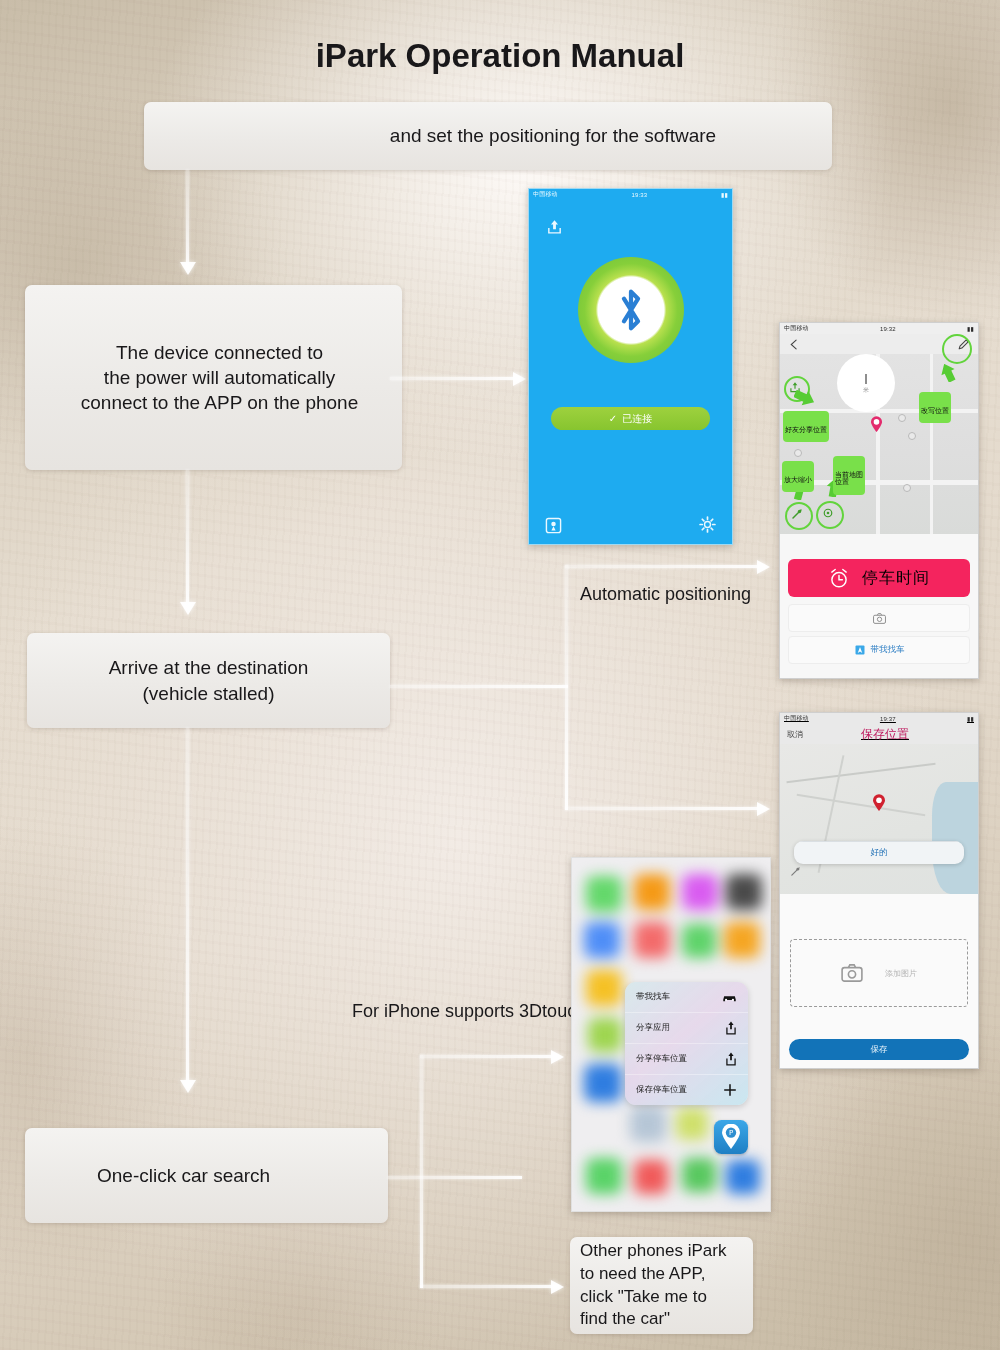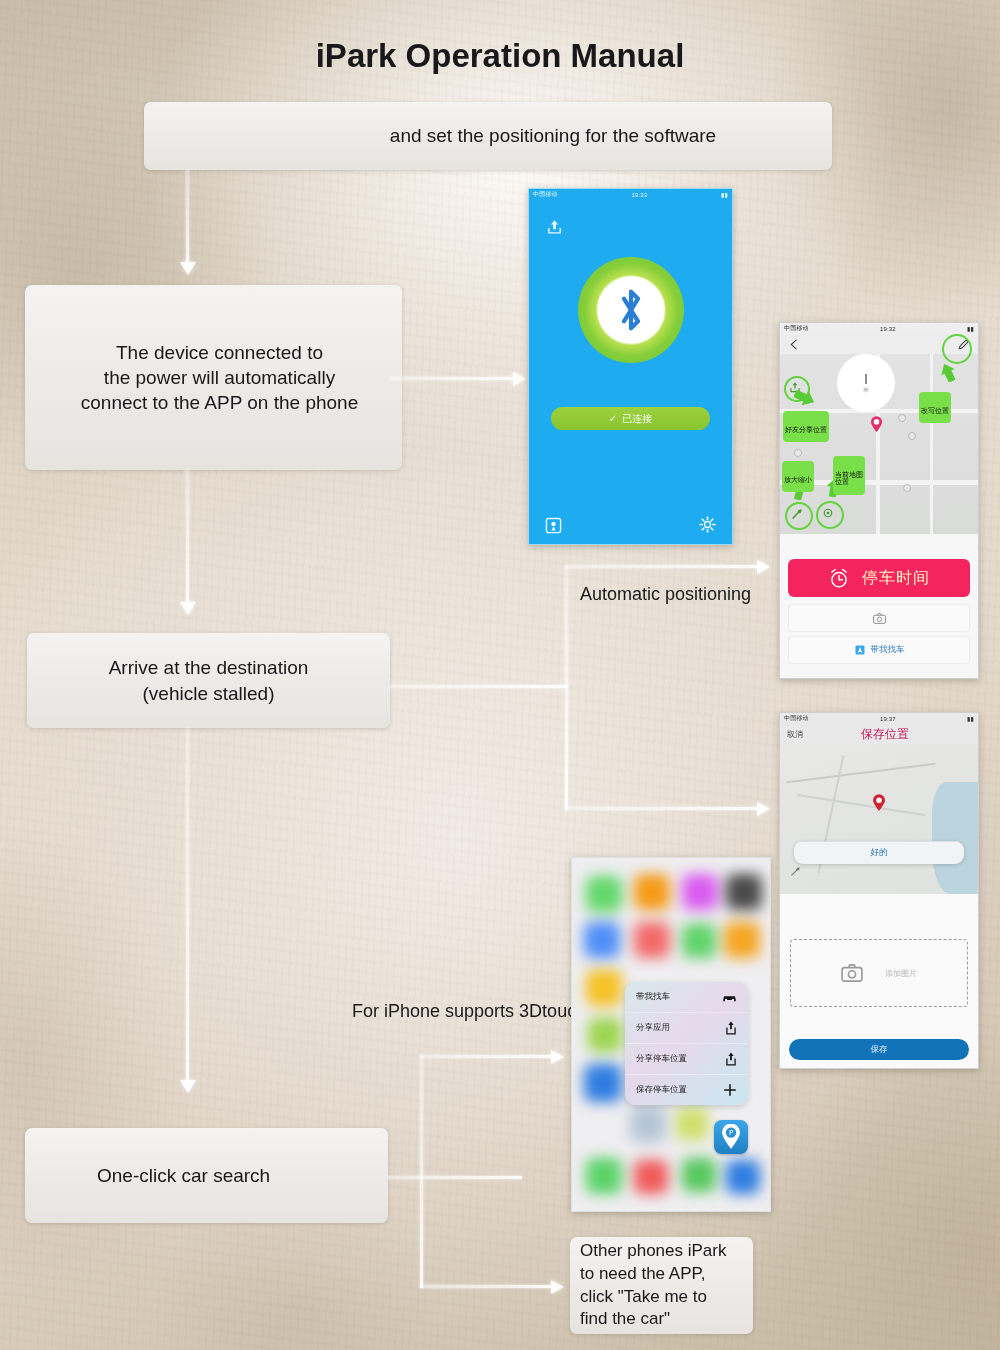--- a/index.html
+++ b/index.html
@@ -64,21 +64,21 @@
   .map-body{position:relative;height:180px;background:
       linear-gradient(180deg,#e3e3e3 0%,#dedede 55%,#d9dbd9 100%);}
   .road{position:absolute;background:#f3f3f3;}
   .poi{position:absolute;width:6px;height:6px;border-radius:50%;border:1px solid #b9b9b9;background:#e9e9e9;}
   .pin{position:absolute;width:13px;height:17px;}
   .ann{position:absolute;background:#79e04a;color:#111;font-size:7px;line-height:1.1;
     padding:8px 2px;border-radius:4px;font-family:"DejaVu Sans",sans-serif;white-space:pre-line;filter:blur(.25px);}
   .circ{position:absolute;border:2px solid #62d43c;border-radius:50%;}
   .garrow{position:absolute;fill:#57cc34;}
   .park-btn{position:absolute;left:8px;right:8px;top:236px;height:38px;border-radius:6px;background:#f4245e;
-    display:flex;align-items:center;justify-content:center;gap:12px;color:#fef9c3;}
+    display:flex;align-items:center;justify-content:center;gap:12px;color:#000000;}
   .map-row{position:absolute;left:8px;right:8px;height:26px;background:#fafafa;border-radius:4px;
     display:flex;align-items:center;justify-content:center;border:1px solid #ededed;}
   
   #save-phone{border:1px solid #cfcfcf;background:#fafafa;}
   .save-sb{background:#e9e9e9;color:#303030;}
   .save-nav{height:20px;display:flex;align-items:center;justify-content:center;position:relative;background:#e9e9e9;}
   .save-nav .cancel{position:absolute;left:7px;font-size:8px;color:#444;}
   .save-map{position:relative;height:150px;background:linear-gradient(160deg,#e8e8e6 0%,#e2e4e1 60%,#dfe2e0 100%);overflow:hidden;}
   .sea{position:absolute;background:#bcd4de;}
   .dialog{position:absolute;left:14px;right:14px;top:128px;background:#f1f4f6;border-radius:9px;
@@ -306,21 +306,21 @@
   </div>
   <div class="map-row" style="top:313px;gap:5px;">
     <svg width="12" height="12" viewBox="0 0 24 24">
       <rect x="3" y="3" width="18" height="18" rx="2" fill="#3aa8e8"></rect>
       <path d="M12 6 L16.5 18 L12 15 L7.5 18 Z" fill="#fff"></path>
     </svg>
     <span style="font-size:8.5px;color:#2f7fc4;">带我找车</span>
   </div>
 </div>
 
-<div class="phone" id="save-phone" style="left:779px;top:712px;width:198px;height:355px;">
+<div class="phone" id="save-phone" style="left:779px;top:712px;width:198px;height:355px;text-decoration:underline;">
   <div class="statusbar save-sb">
     <span>中国移动</span>
     <span>19:37</span>
     <span>▮▮</span>
   </div>
   <div class="save-nav">
     <span class="cancel">取消</span>
     <span style="font-size:12px;color:#be185d;margin-left:12px;">保存位置</span>
   </div>
   <div class="save-map">

